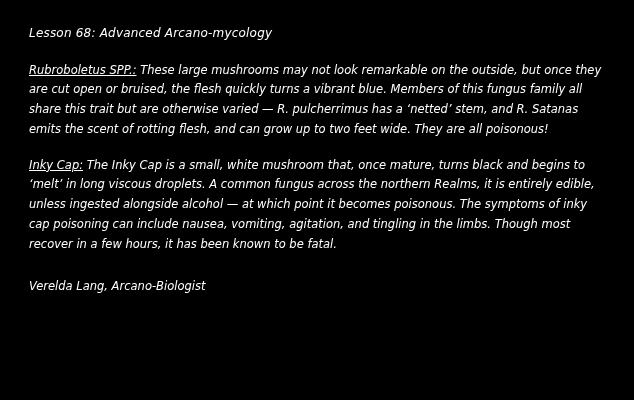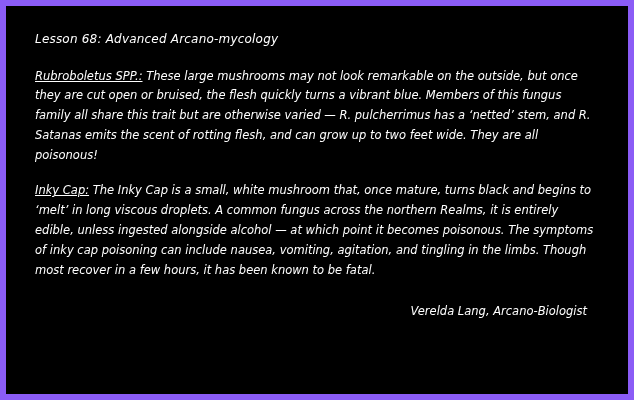--- a/index.html
+++ b/index.html
@@ -12,21 +12,20 @@
     height: 400px;
     overflow: hidden;
     font-family: "DejaVu Sans", sans-serif;
   }
   .page {
     position: relative;
     width: 634px;
     height: 400px;
     box-sizing: border-box;
     background: #8b5cf6;
-    padding: 6px;
   }
   .inner-frame {
     position: relative;
     width: 100%;
     height: 100%;
     box-sizing: border-box;
     background: #000000;
     border: 1px solid #000000;
     padding: 22px 28px 14px 28px;
   }
@@ -49,21 +48,21 @@
     text-align: left;
   }
   .entry:last-of-type {
     margin-bottom: 6px;
   }
   .term {
     text-decoration: underline;
   }
   .signature {
     margin-top: 22px;
-    text-align: right;
+    text-align: left;
     font-style: italic;
     font-size: 11.5px;
     color: #ffffff;
     padding-right: 12px;
   }
 </style>
 </head>
 <body>
 
 <div class="page">

